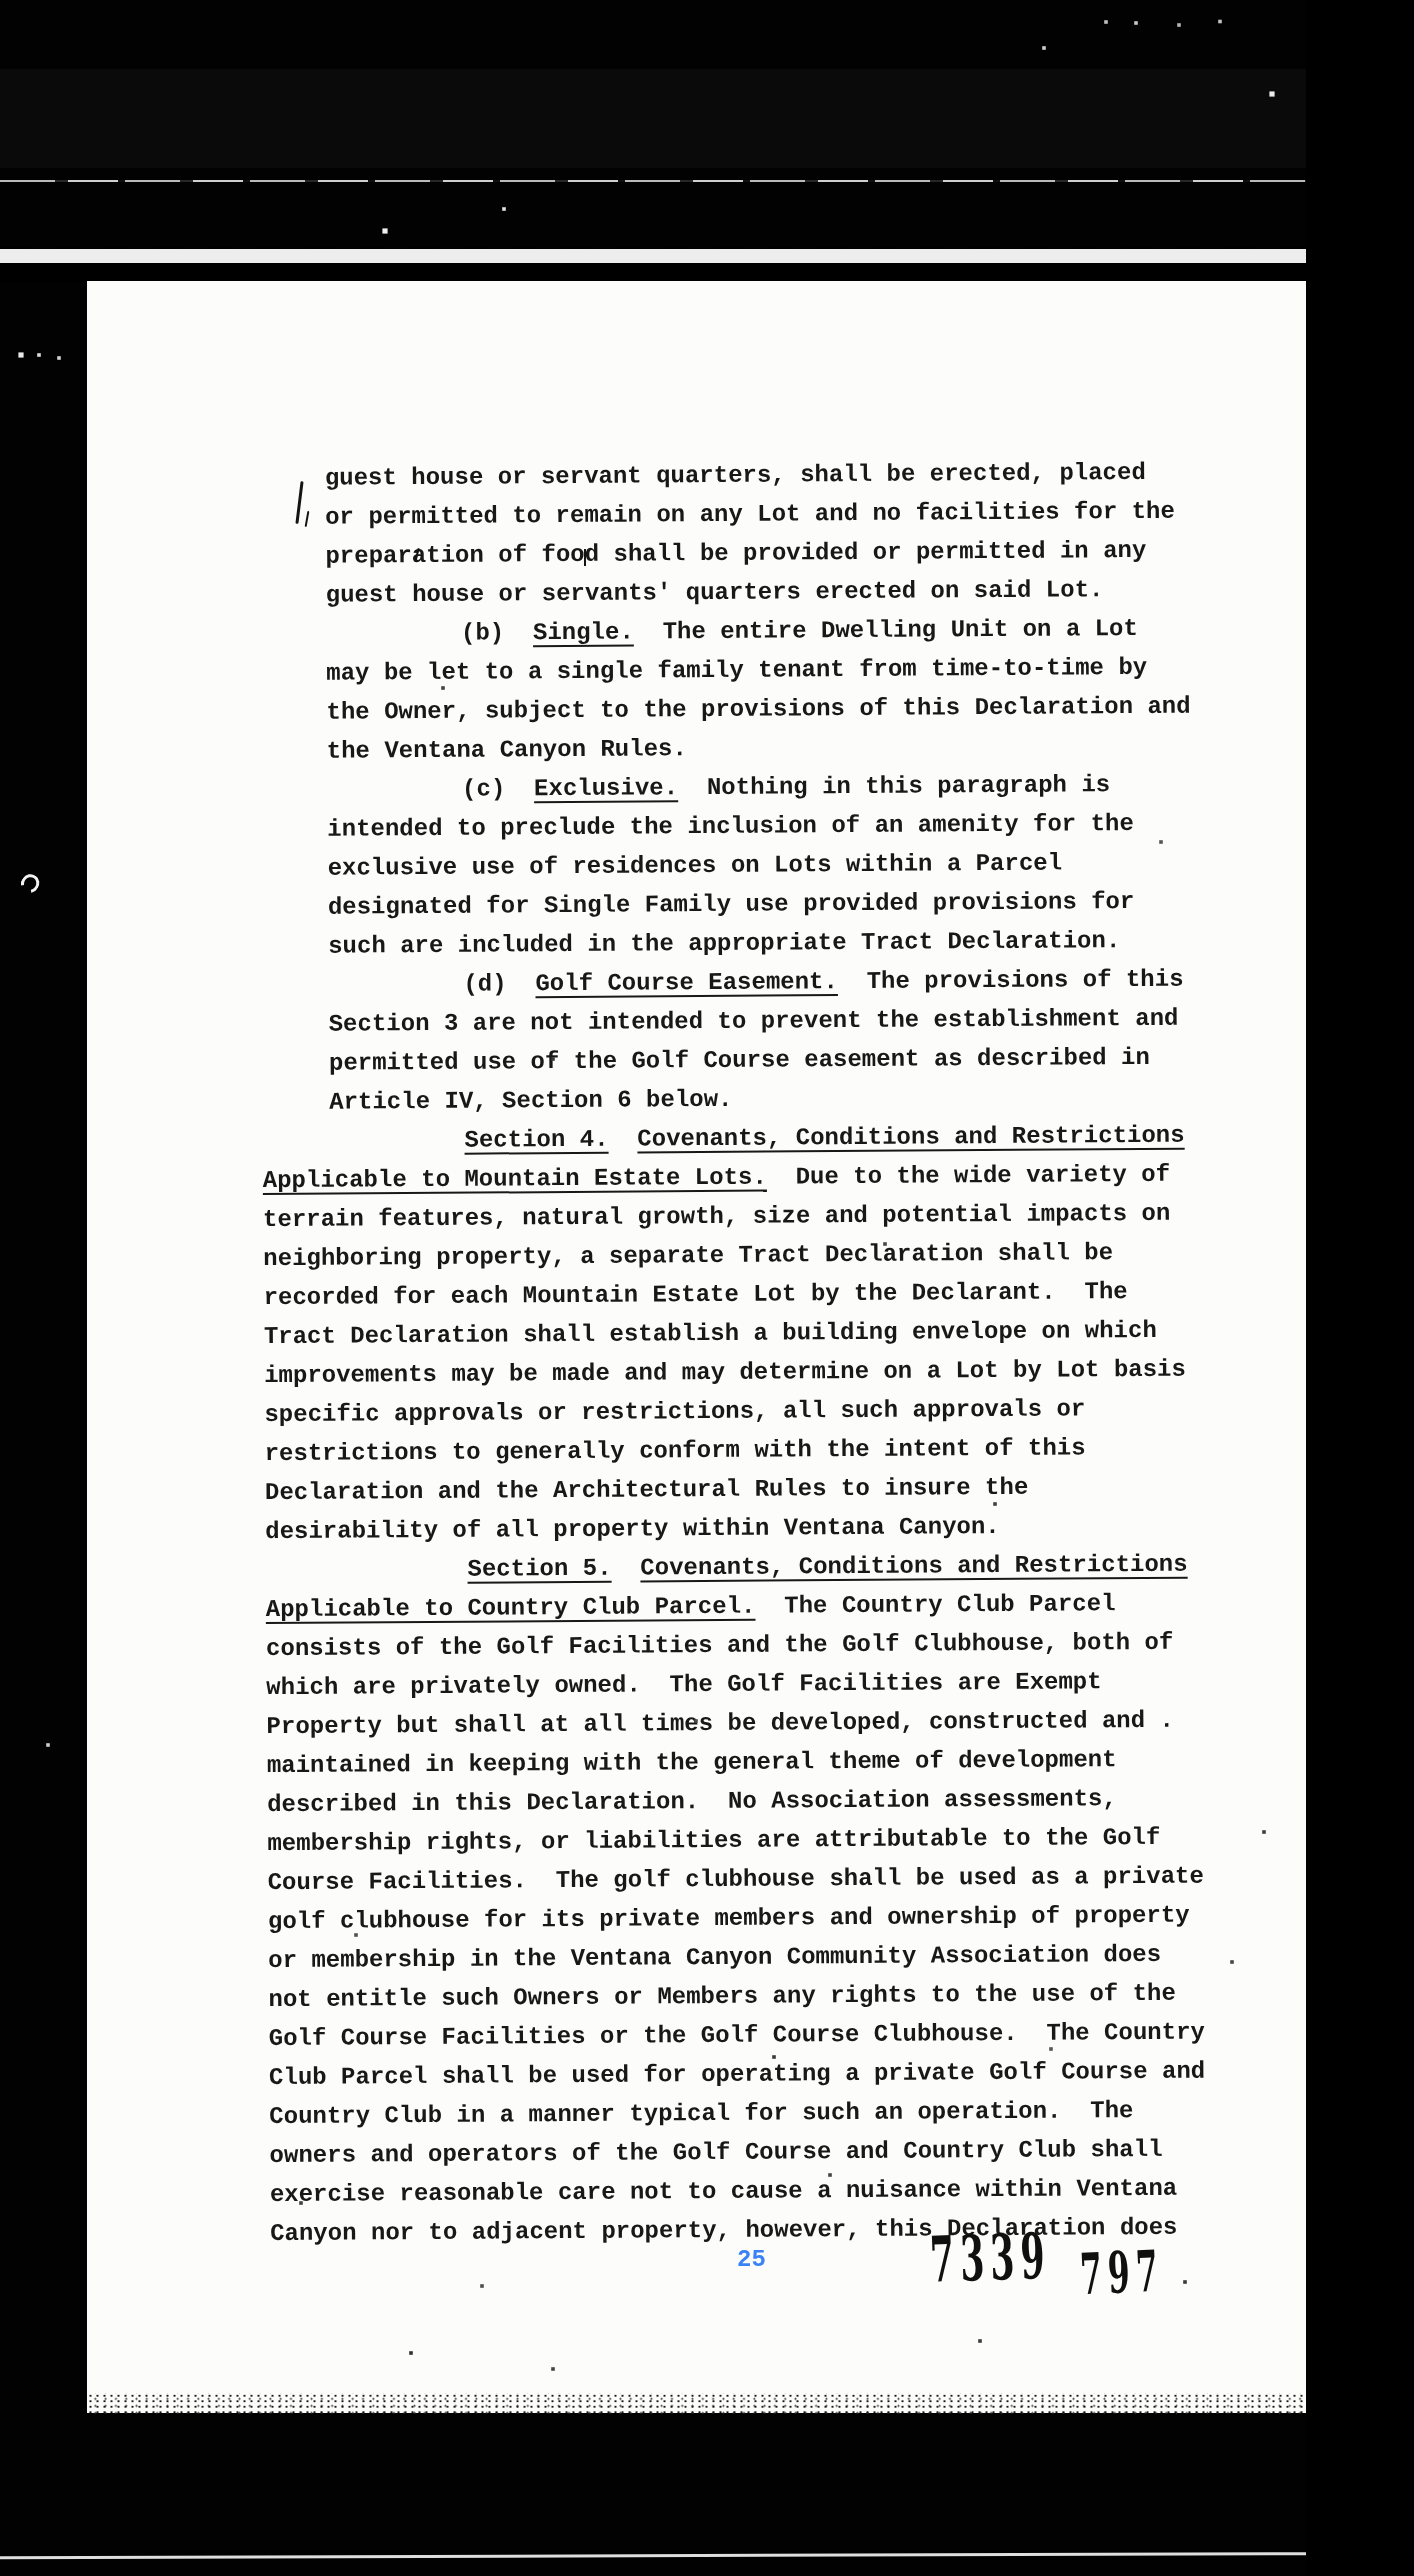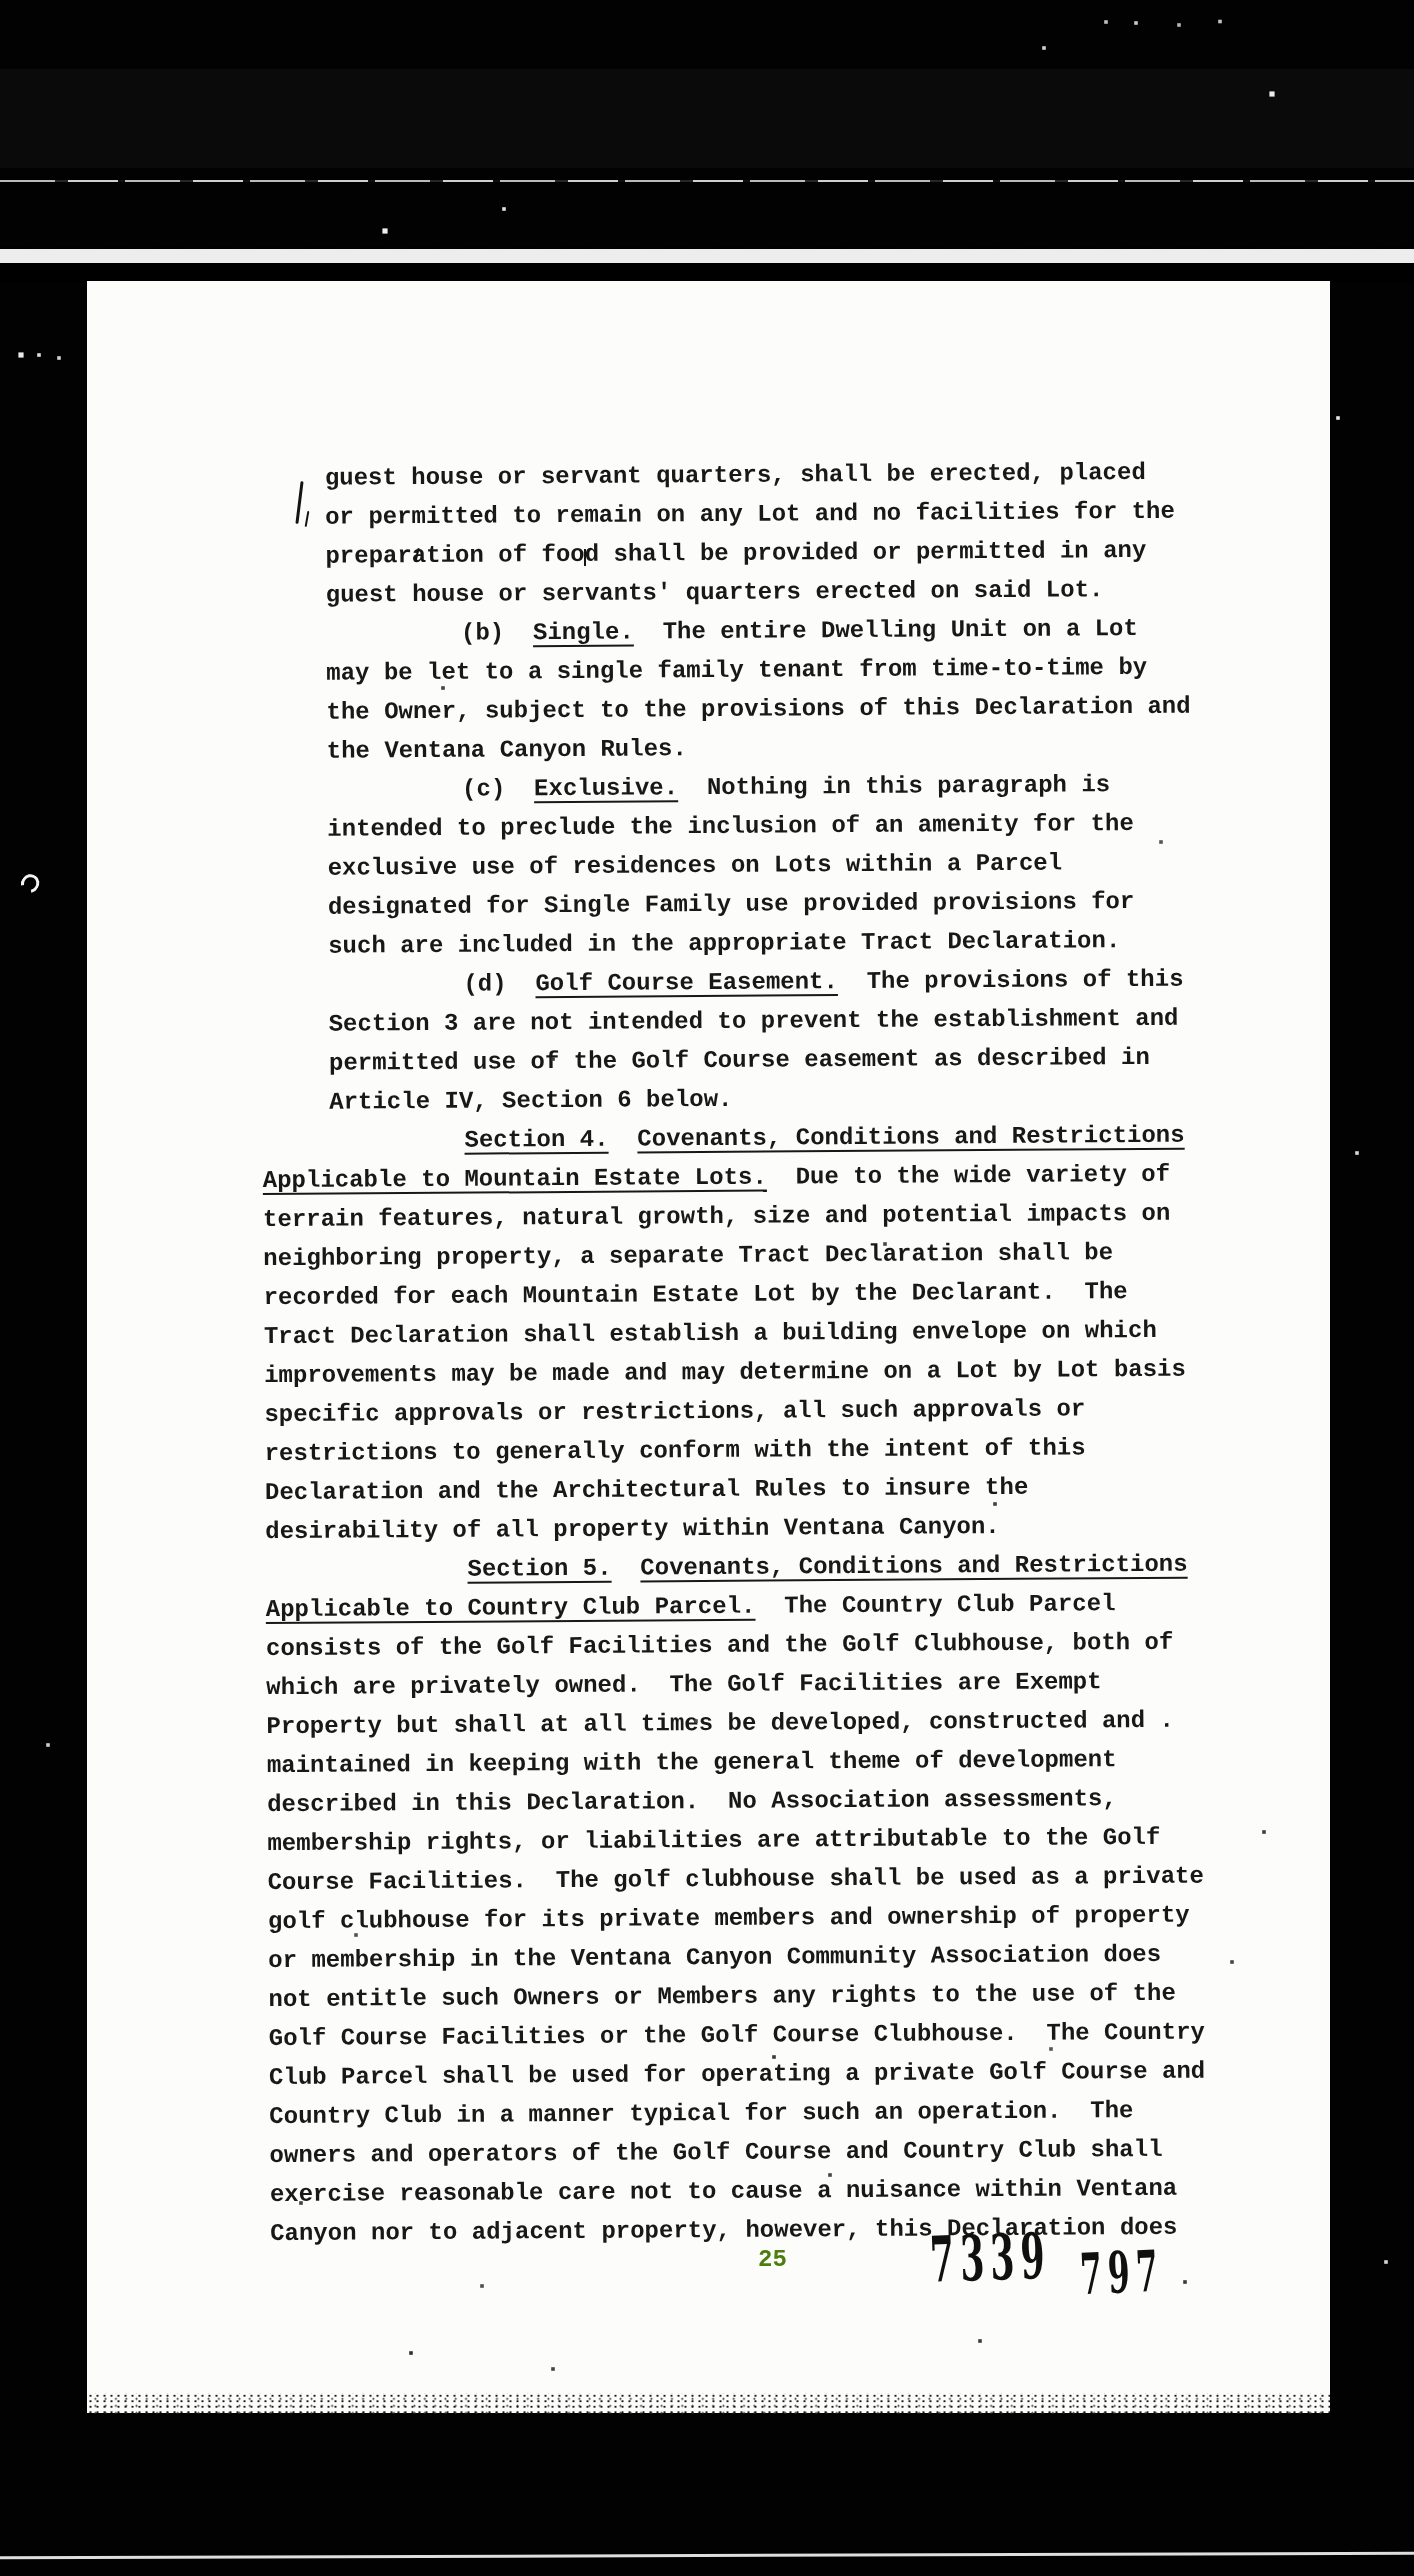--- a/index.html
+++ b/index.html
@@ -1,16 +1,16 @@
 <!DOCTYPE html>
 <html style="font-size:12.6px"><head>
 <meta charset="utf-8">
 <style>
   html,body{margin:0;padding:0;background:#000;}
-  #stage{position:relative;width:1414px;height:2576px;background:#020202;overflow:hidden;
+  #stage{position:relative;width:1306px;height:2576px;background:#020202;overflow:hidden;
          font-family:"Liberation Mono",monospace;}
   
   .tonal-band{position:absolute;left:0;top:69px;width:1414px;height:99px;background:#0a0a0a;}
   
   .film-line-thin{position:absolute;left:0;top:180px;width:1414px;height:2.4px;
       background:repeating-linear-gradient(90deg,#cfcfcf 0 55px,#2a2a2a 55px 68px,#e6e6e6 68px 118px,#111 118px 125px);
       opacity:.9;}
   
   .film-gap{position:absolute;left:0;top:249px;width:1414px;height:14px;background:#ededed;}
   .film-gap::before{content:"";position:absolute;left:0;top:-2.4px;width:100%;height:2.4px;
@@ -33,21 +33,21 @@
   .text-layer{position:absolute;left:0;top:456px;width:1414px;
       transform:rotate(-0.4deg);transform-origin:707px 900px;
       font-family:"Liberation Mono",monospace;font-weight:700;font-size:24px;line-height:39px;
       color:#181818;}
   .line{height:39px;white-space:pre;}
   .line.m{padding-left:264px;}
   .line.s{padding-left:331px;}
   .line.f{padding-left:466px;}
   .u{text-decoration:underline;text-decoration-thickness:2.4px;text-underline-offset:5.5px;}
   
-  .page-num{position:absolute;left:737px;top:2246px;font:700 24px/28px "Liberation Mono",monospace;color:#4d7c0f;margin-left:21px;}
+  .page-num{position:absolute;left:737px;top:2246px;font:700 24px/28px "Liberation Mono",monospace;color:#3b82f6;}
   .stamp{position:absolute;font-family:"DejaVu Serif",serif;font-weight:bold;color:#101010;white-space:nowrap;}
   .stamp-inner{display:inline-block;transform:scaleX(0.55);transform-origin:left center;letter-spacing:11px;}
   #stamp-a{left:930px;top:2219px;font-size:63px;transform:rotate(-2deg);}
   #stamp-b{left:1080px;top:2237px;font-size:57px;transform:rotate(-2.5deg);}
   
   .hw-slash{position:absolute;left:298px;top:481px;width:3.2px;height:43px;background:#141414;
       transform:rotate(7deg);border-radius:1.6px;}
   .hw-comma{position:absolute;left:306px;top:511px;width:2.4px;height:16px;background:#141414;
       transform:rotate(10deg);border-radius:1.6px;}
   .hw-tick1{position:absolute;left:416px;top:548px;width:2.4px;height:14px;background:#141414;transform:rotate(14deg);}

